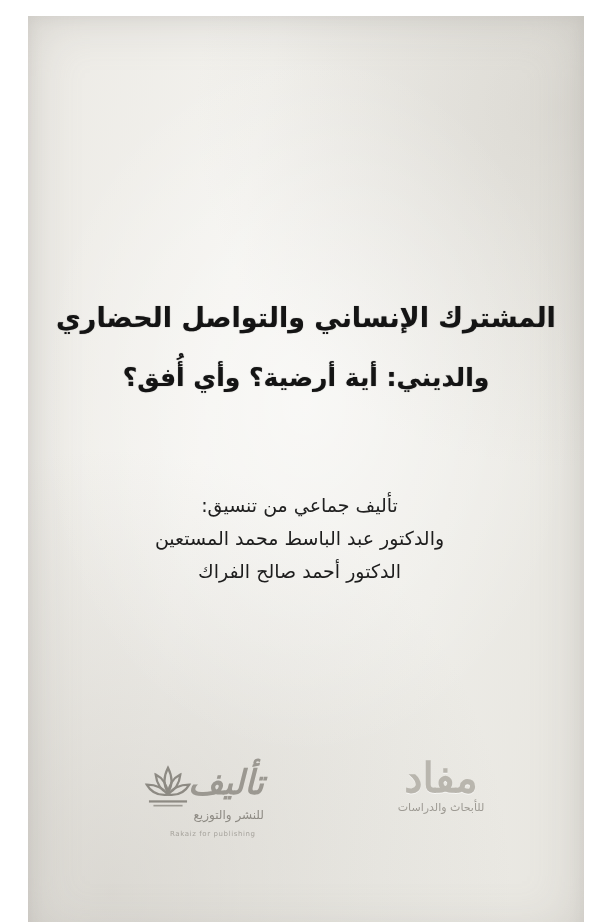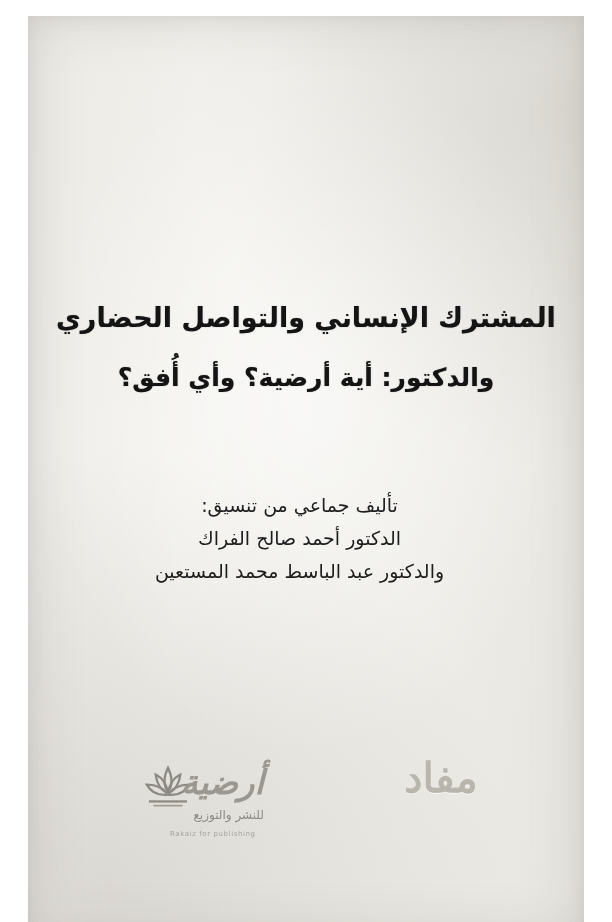--- a/index.html
+++ b/index.html
@@ -169,46 +169,47 @@
 <body>
 
 <div class="page">
   <div class="paper-tint"></div>
   <div class="edge-shade"></div>
 
   <div class="content">
 
     <div class="title-block">
       <div class="title-line">المشترك الإنساني والتواصل الحضاري</div>
-      <div class="title-line second">والدكتور: أية أرضية؟ وأي أُفق؟</div>
+      <div class="title-line second">والديني: أية أرضية؟ وأي أُفق؟</div>
     </div>
 
     <div class="authors-block">
       <div class="authors-lead">تأليف جماعي من تنسيق:</div>
+      <div class="author-name">والدكتور عبد الباسط محمد المستعين</div>
       <div class="author-name">الدكتور أحمد صالح الفراك</div>
-      <div class="author-name">والدكتور عبد الباسط محمد المستعين</div>
     </div>
 
     <div class="logo-left">
       <div class="ark-wrap">
         <svg class="ark-badge" viewBox="0 0 100 100" aria-hidden="true">
           <g fill="none" stroke="#8d8a83" stroke-width="4">
             <path d="M50 14 C42 30 42 46 50 58 C58 46 58 30 50 14 Z"></path>
             <path d="M28 26 C30 44 38 54 50 60 C48 44 40 32 28 26 Z"></path>
             <path d="M72 26 C70 44 62 54 50 60 C52 44 60 32 72 26 Z"></path>
             <path d="M12 44 C20 58 34 64 50 62 C42 50 28 44 12 44 Z"></path>
             <path d="M88 44 C80 58 66 64 50 62 C58 50 72 44 88 44 Z"></path>
           </g>
           <rect x="16" y="72" width="68" height="4" fill="#8d8a83"></rect>
           <rect x="24" y="80" width="52" height="3" fill="#9e9b94"></rect>
         </svg>
-        <div class="ark-script">أرضية</div>
+        <div class="ark-script">تأليف</div>
         <div class="ark-name">للنشر والتوزيع</div>
         <div class="ark-latin">Rakaiz for publishing</div>
       </div>
     </div>
 
     <div class="logo-right">
       <div class="mafa-word">مفاد</div>
+      <div class="mafa-sub2">للأبحاث والدراسات</div>
     </div>
 
   </div>
 </div>
 
 </body></html>

